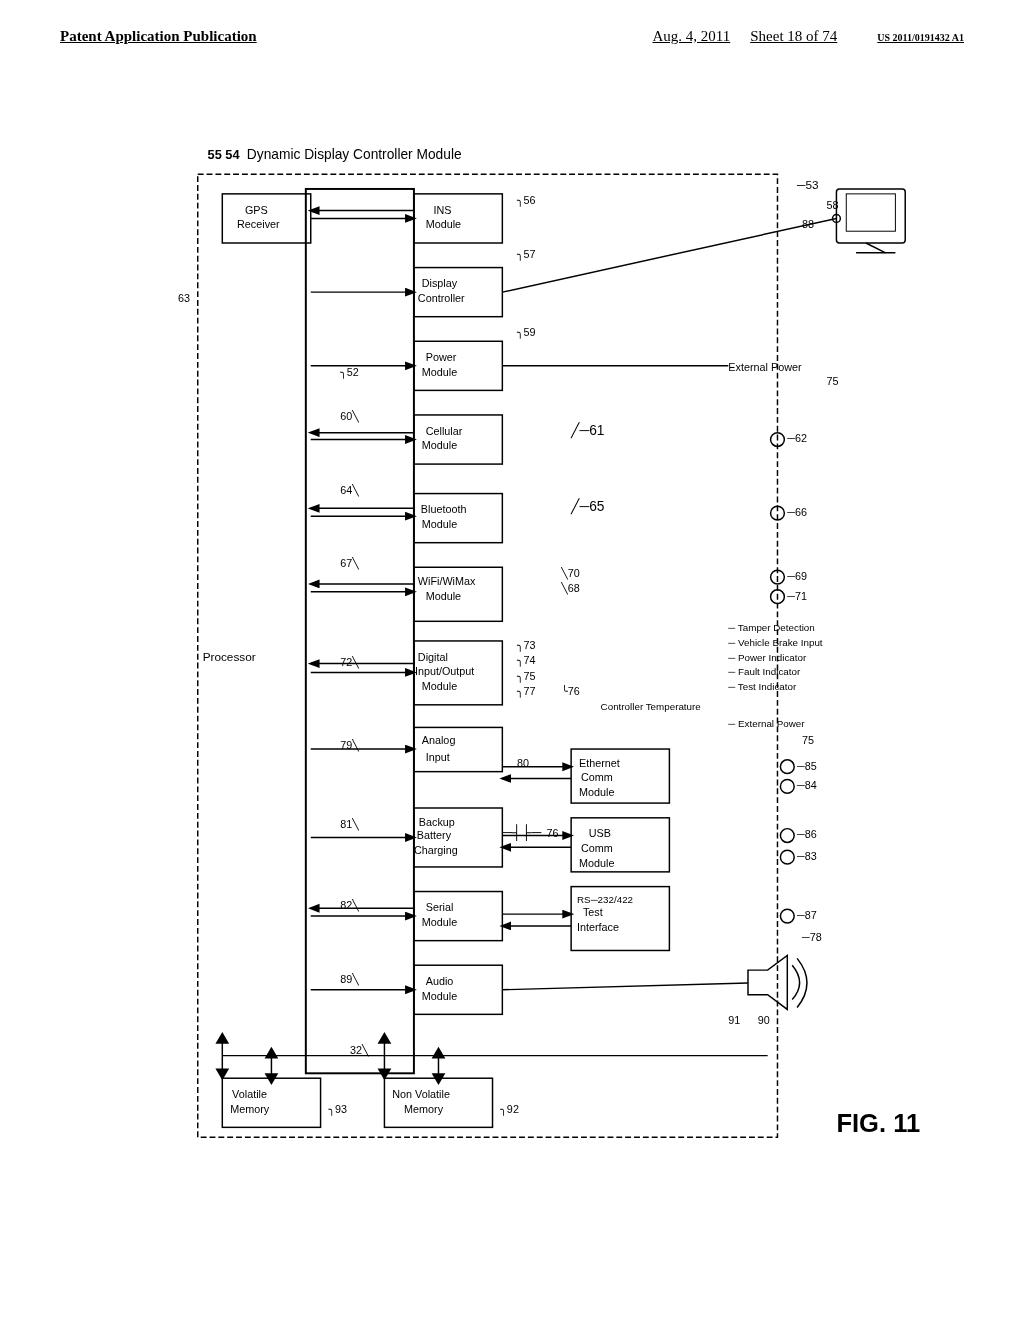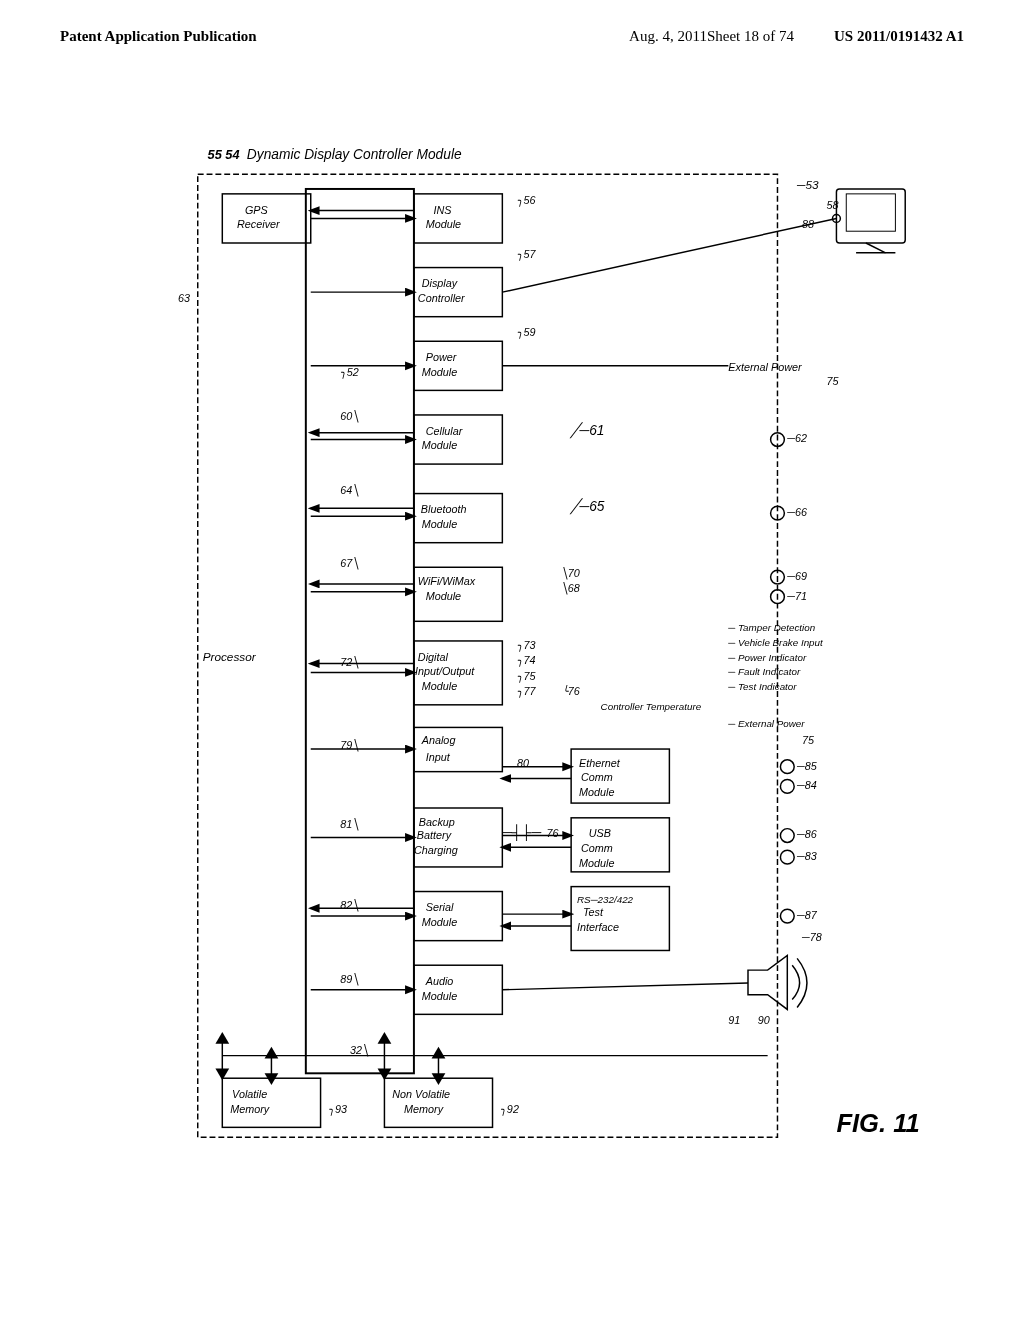--- a/index.html
+++ b/index.html
@@ -10,46 +10,47 @@
       font-family: 'Times New Roman', Times, serif;
       overflow: hidden;
       position: relative;
     }
 
     .header {
       display: flex;
       align-items: baseline;
       padding: 28px 60px 0 60px;
       gap: 40px;
+      text-decoration: underline;
     }
 
     .header-left {
       font-size: 15px;
       font-weight: bold;
       flex: 1;
     }
 
     .header-center {
       font-size: 15px;
       display: flex;
+      gap: 20px;
       text-align: center;
     }
 
     .header-right {
-      font-size: 15px;
+      font-size: 10px;
       font-weight: bold;
     }
 
     .diagram-container {
       position: absolute;
       top: 130px;
       left: 60px;
       right: 40px;
       bottom: 60px;
-      font-style: italic;
     }
 
     svg {
       width: 100%;
       height: 100%;
     }
   </style>
 </head>
 <body>
 

